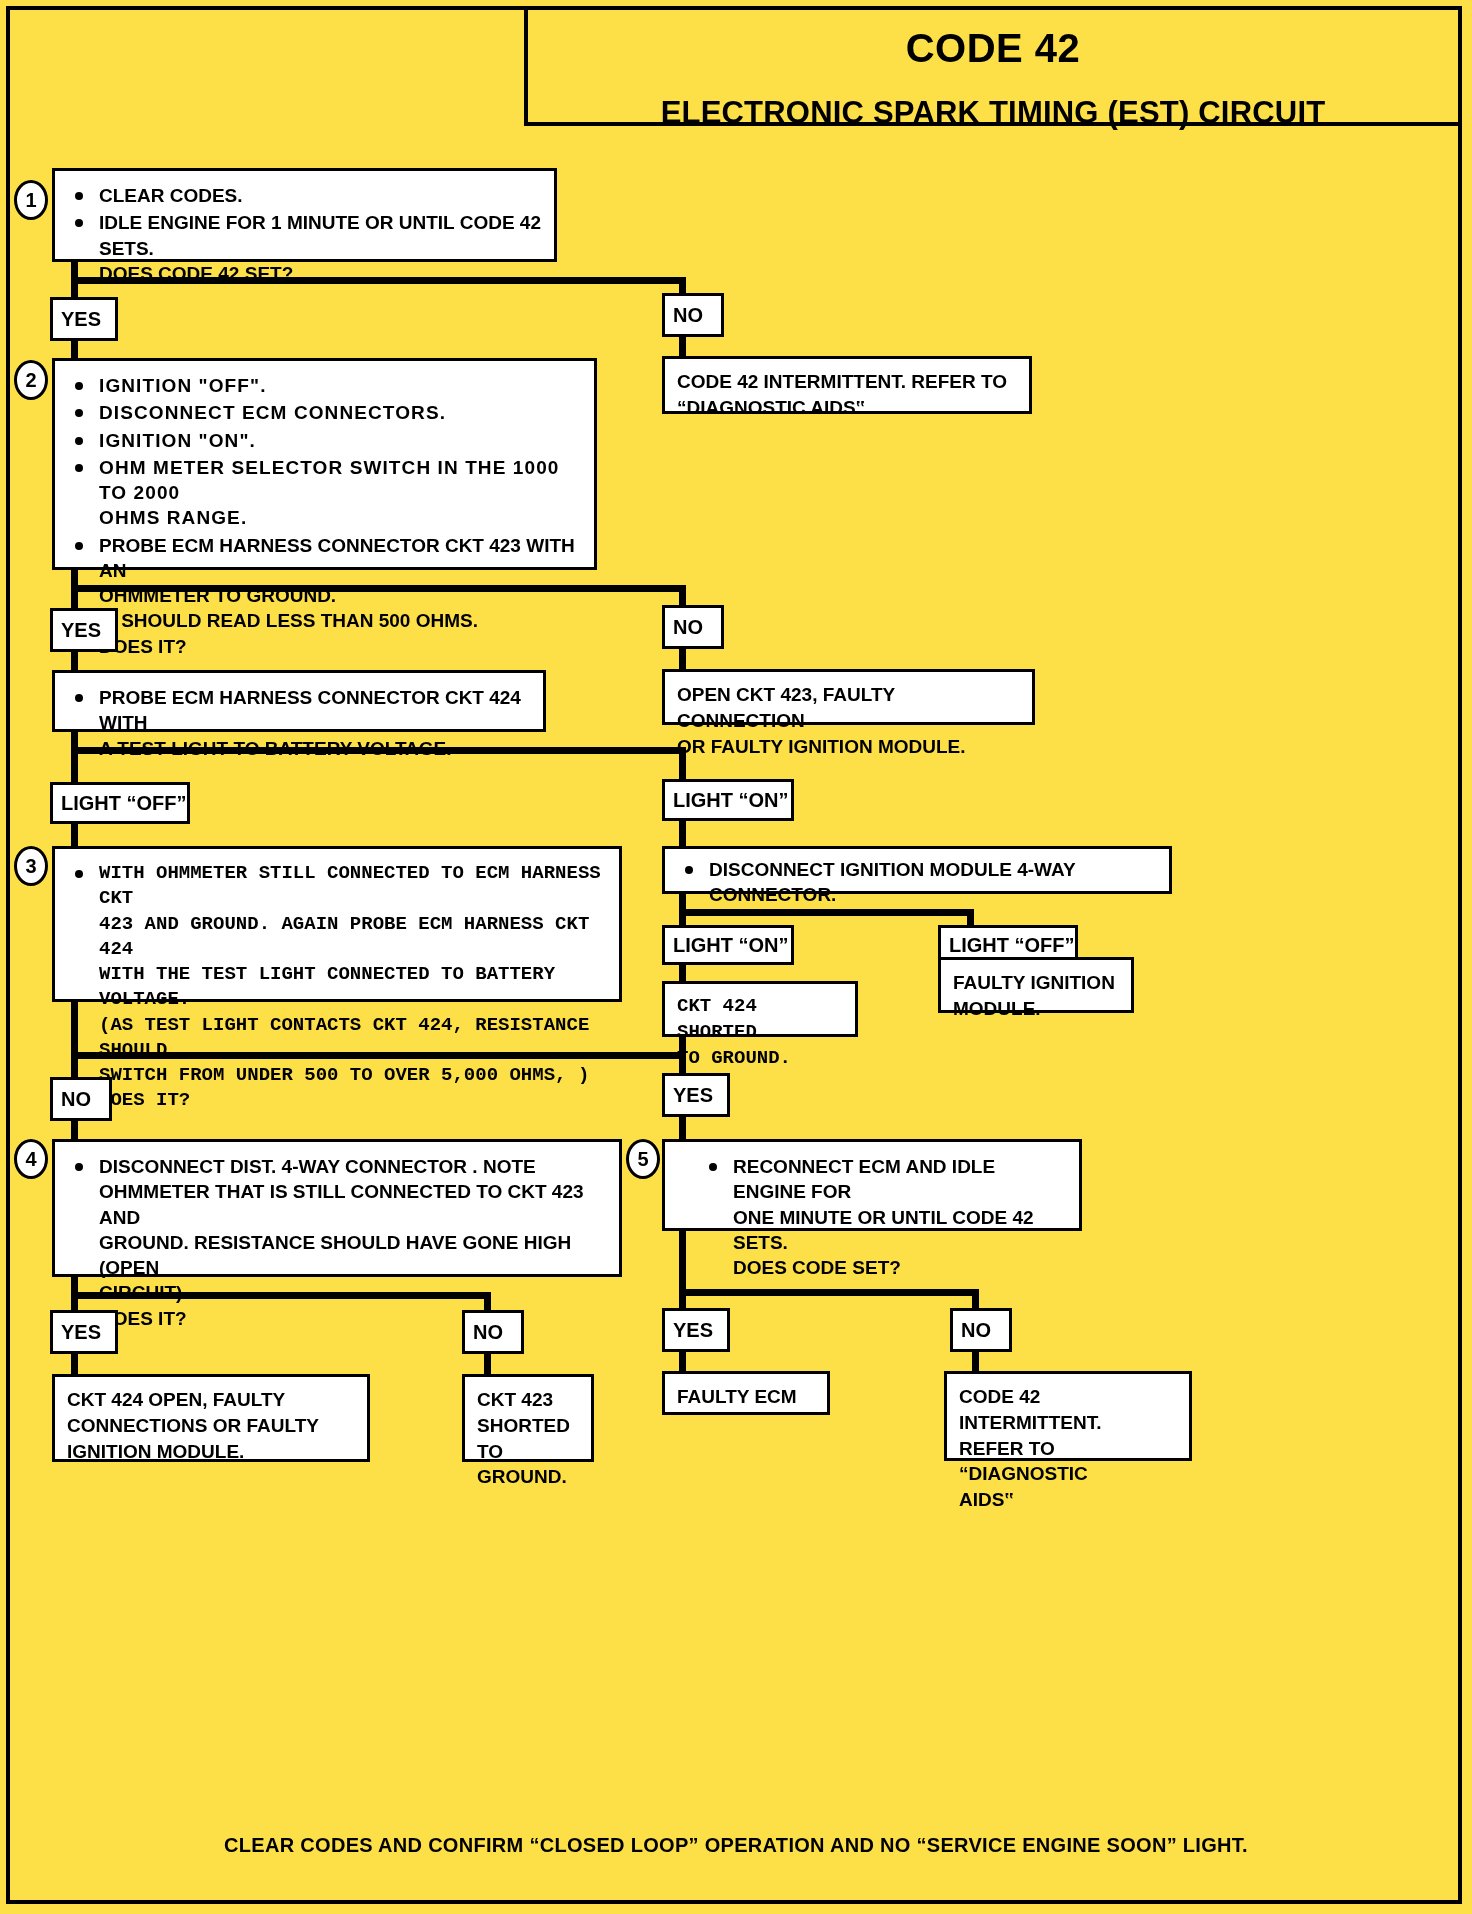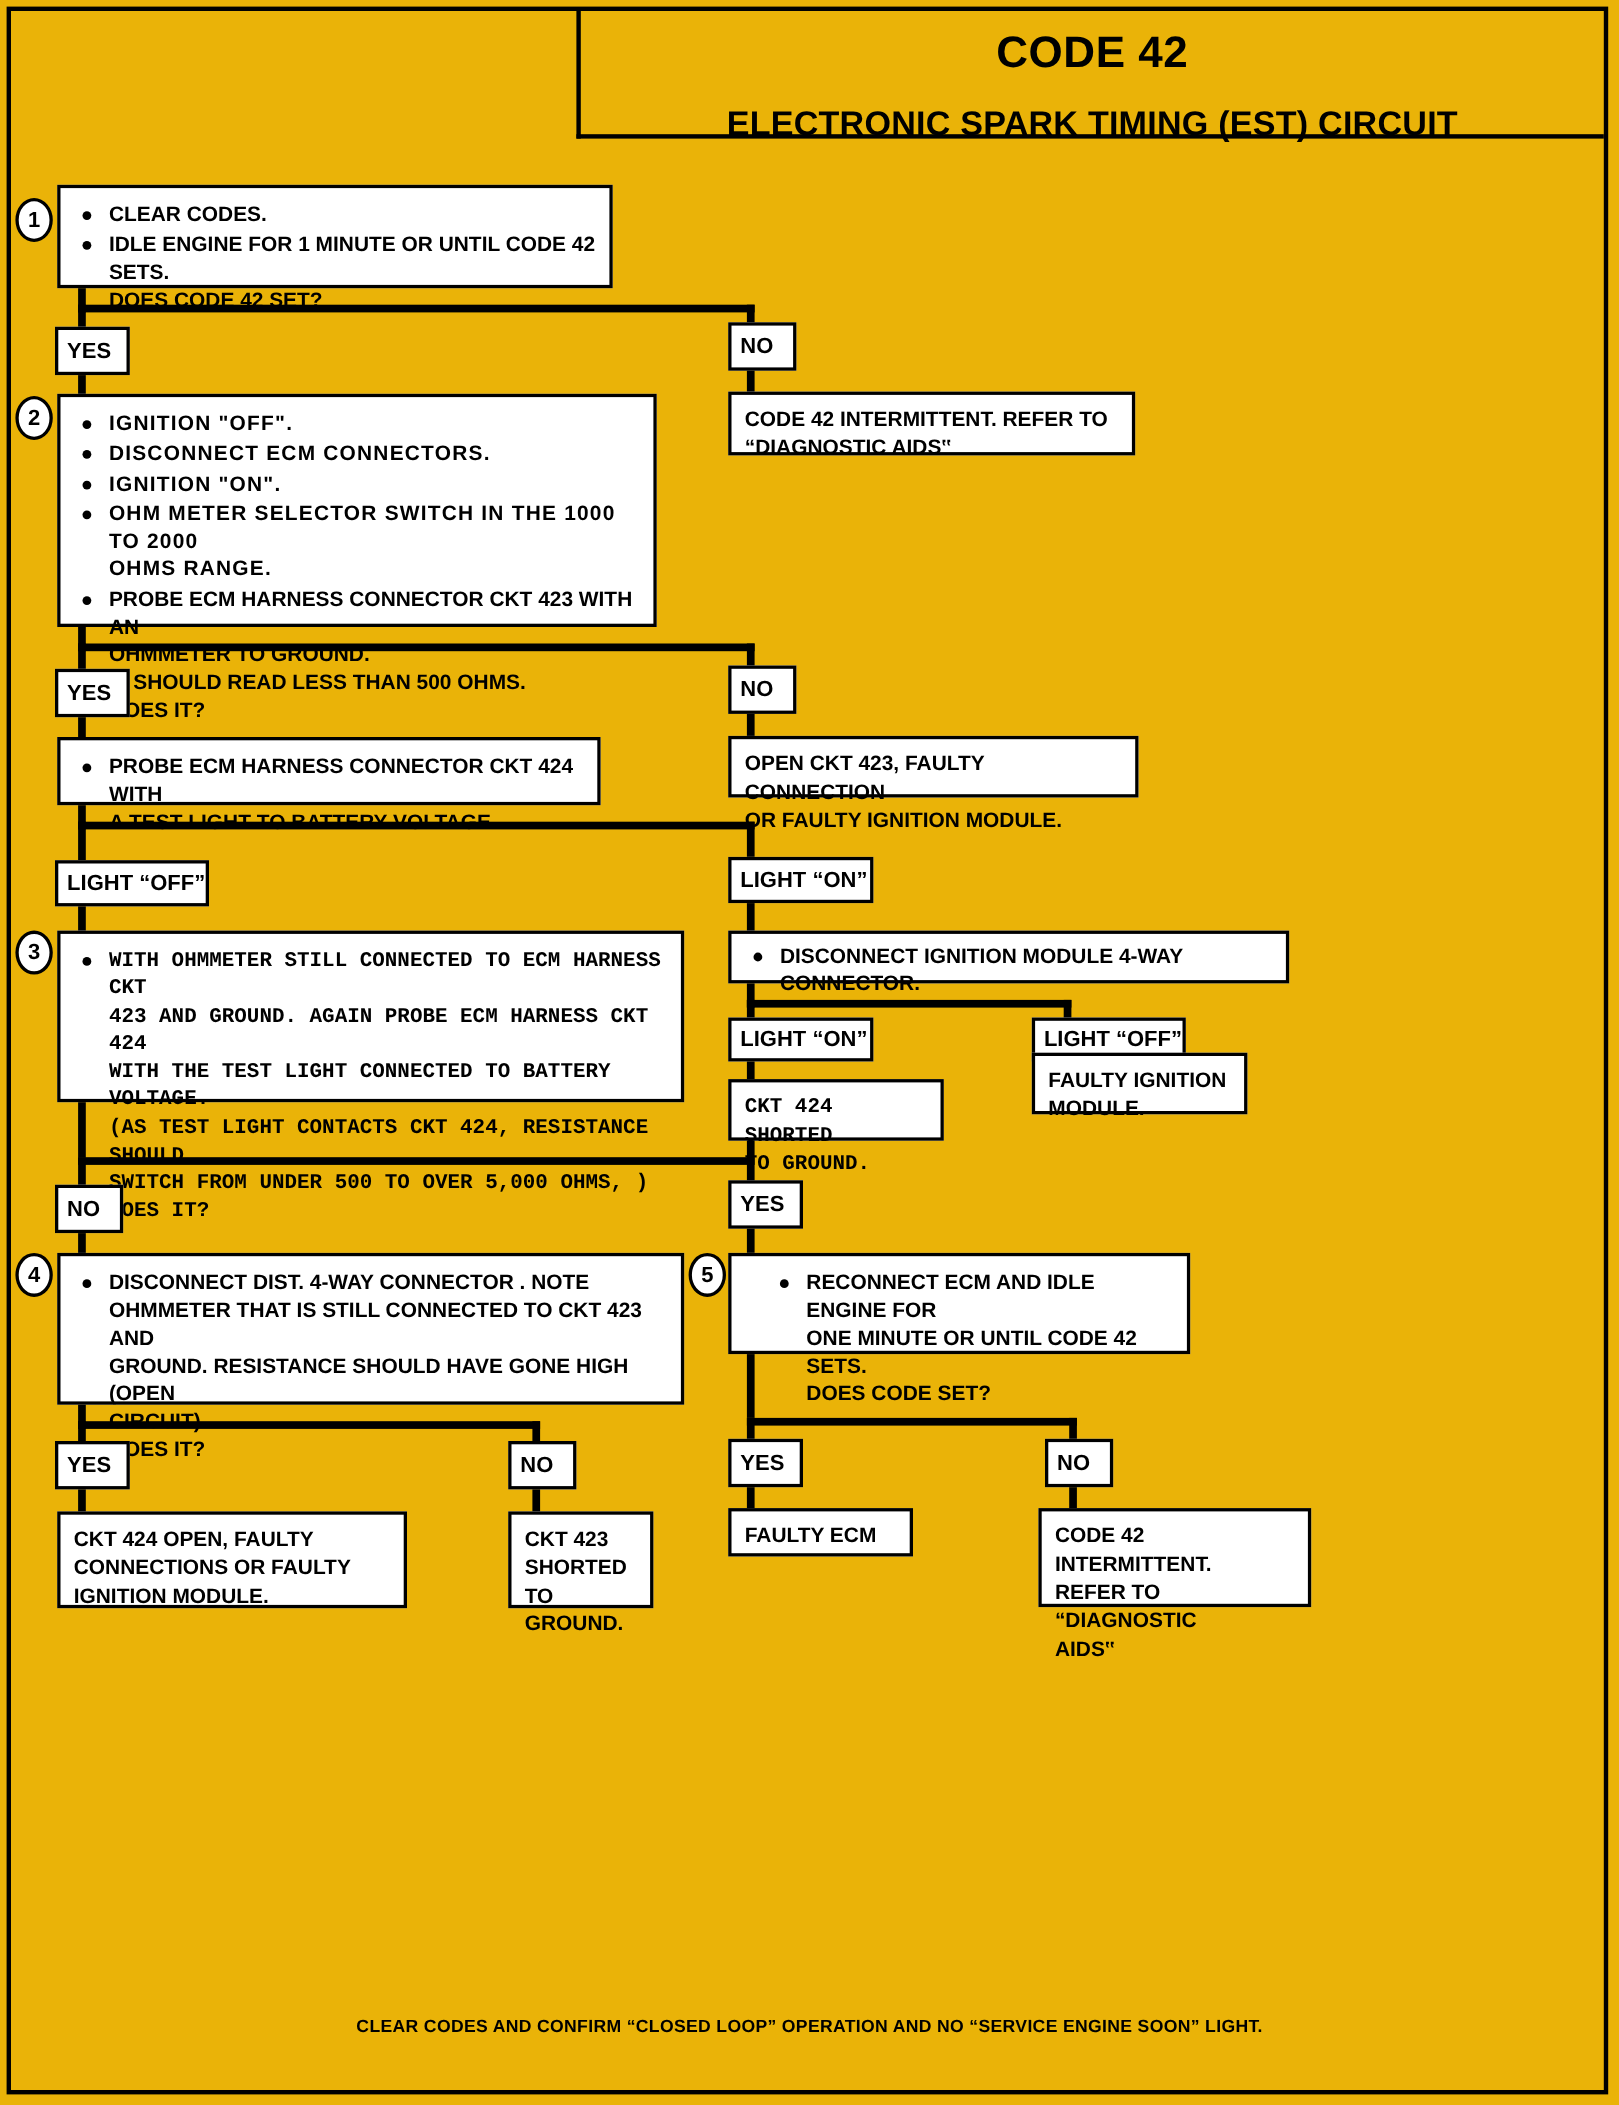--- a/index.html
+++ b/index.html
@@ -7,21 +7,21 @@
     padding: 0;
     background: #ffffff;
   }
   body {
     font-family: "Liberation Sans", sans-serif;
   }
   #page {
     position: relative;
     width: 1472px;
     height: 1914px;
-    background: #eab308;
+    background: #fde047;
     overflow: hidden;
   }
   
   .page-border {
     position: absolute;
     left: 6px;
     top: 6px;
     width: 1456px;
     height: 1898px;
     border: 4px solid #000;
@@ -145,21 +145,21 @@
   .line-h {
     position: absolute;
     background: #000;
     height: 7px;
   }
 
   .footer-note {
     position: absolute;
     width: 100%;
     text-align: center;
-    font-size: 16px;
+    font-size: 20px;
     font-weight: bold;
     letter-spacing: 0.3px;
     color: #000;
   }
 </style>
 </head>
 <body>
 
 <div id="page">
 

